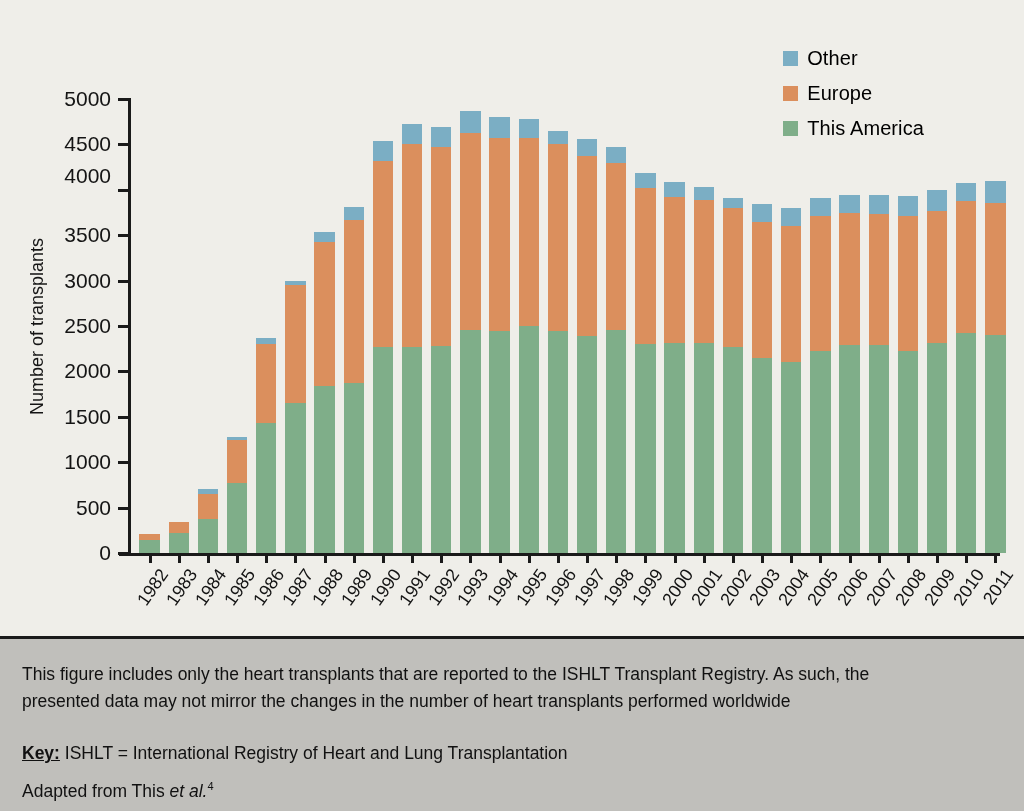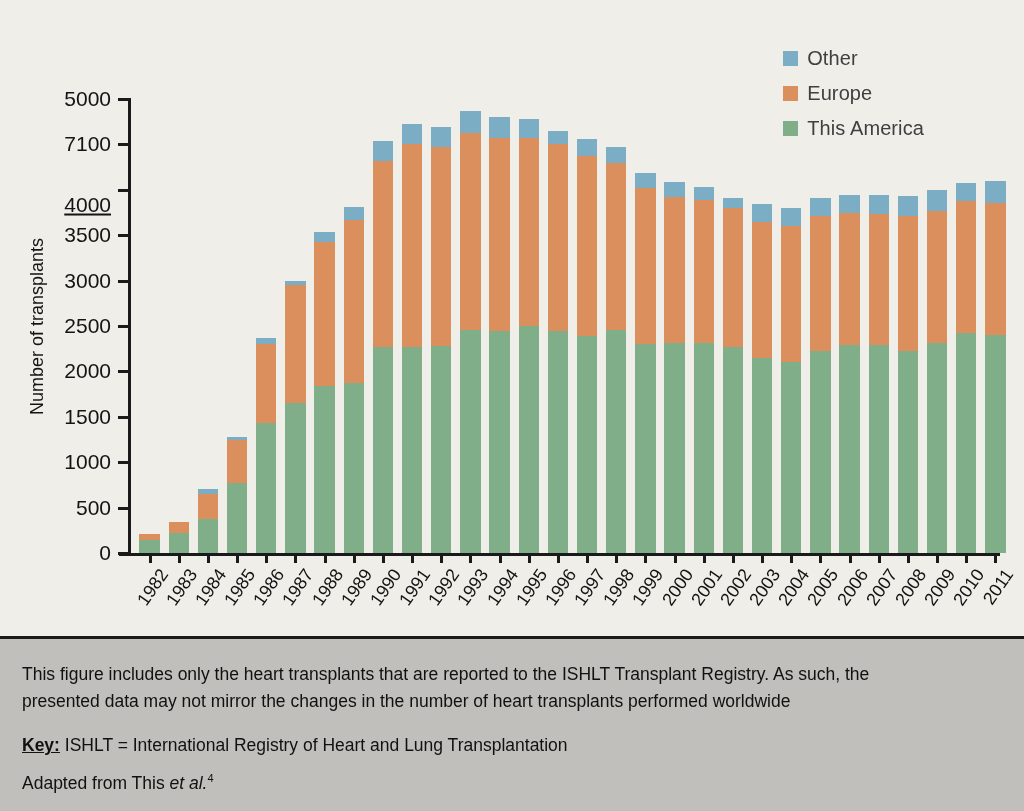--- a/index.html
+++ b/index.html
@@ -20,21 +20,21 @@
   }
 
   
   .legend{
     position:absolute;right:100px;top:48px;
     display:flex;flex-direction:column;gap:15px;
   }
   .legend-row{display:flex;align-items:center;gap:9px;}
   .legend-swatch{width:15px;height:15px;display:block;flex:none;}
   .legend-label{
-    font-size:20px;color:#404040;line-height:1;
+    font-size:20px;color:#000000;line-height:1;
     letter-spacing:0.1px;white-space:nowrap;
   }
 
   
   .ylabel{
     position:absolute;left:-173px;top:316px;
     width:420px;text-align:center;
     transform:rotate(-90deg);
     font-size:18px;color:#141414;
   }
@@ -86,21 +86,21 @@
 
   
   .caption-panel{
     position:absolute;left:0;top:639px;width:1024px;height:172px;
     background:#c0bfbb;
     padding:22px 28px 0 22px;
     box-sizing:border-box;
   }
   .cap-para{
     font-size:17.5px;color:#111;line-height:1.55;
-    margin:0 0 20px 0;max-width:905px;
+    margin:0 0 28px 0;max-width:905px;
   }
   .cap-key{font-size:17.5px;color:#111;margin:0 0 16px 0;}
   .cap-key b{font-weight:bold;text-decoration:underline;}
   .cap-src{font-size:17.5px;color:#111;margin:0;}
   .cap-src i{font-style:italic;}
   .cap-src sup{font-size:11px;vertical-align:super;}
 </style>
 </head>
 <body>
 
@@ -139,23 +139,23 @@
           <div class="ytick-label" style="top: 317.8px;">1500</div>
           <div class="ytick" style="top: 271.4px;"></div>
           <div class="ytick-label" style="top: 272.4px;">2000</div>
           <div class="ytick" style="top: 226px;"></div>
           <div class="ytick-label" style="top: 227px;">2500</div>
           <div class="ytick" style="top: 180.6px;"></div>
           <div class="ytick-label" style="top: 181.6px;">3000</div>
           <div class="ytick" style="top: 135.2px;"></div>
           <div class="ytick-label" style="top: 136.2px;">3500</div>
           <div class="ytick" style="top: 89.8px;"></div>
-          <div class="ytick-label" style="top: 106px; text-decoration: underline;">4000</div>
+          <div class="ytick-label" style="top: 77px;">4000</div>
           <div class="ytick" style="top: 44.4px;"></div>
-          <div class="ytick-label" style="top: 45.4px;">7100</div>
+          <div class="ytick-label" style="top: 45.4px;">4500</div>
           <div class="ytick" style="top: -1px;"></div>
           <div class="ytick-label" style="top: 0px;">5000</div>
         </div>
       <div class="bars">
           <div class="bar" style="left: 8.375px; width: 20.4167px;">
             <div class="seg" style="height: 12.712px; background: rgb(127, 174, 137);"></div>
             <div class="seg" style="height: 6.81px; background: rgb(219, 143, 93);"></div>
           </div>
           <div class="bar" style="left: 37.5417px; width: 20.4167px;">
             <div class="seg" style="height: 20.43px; background: rgb(127, 174, 137);"></div>

